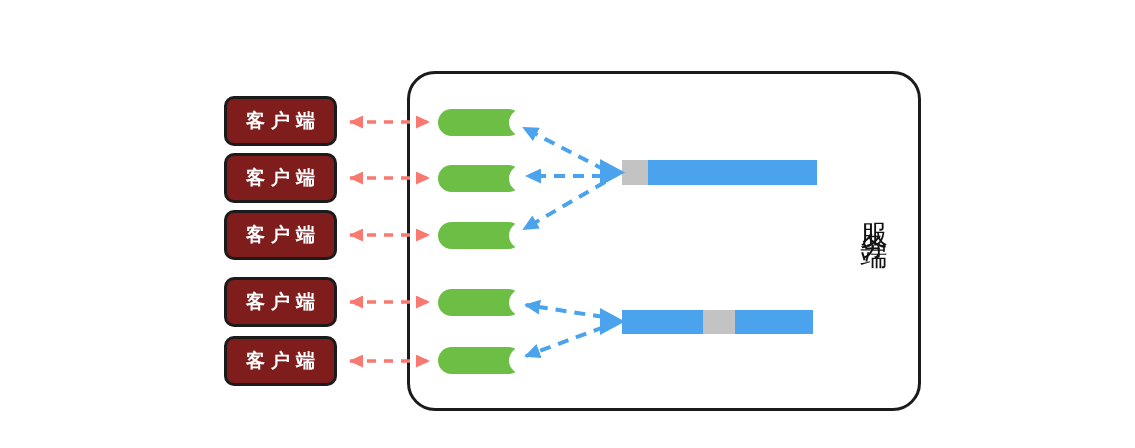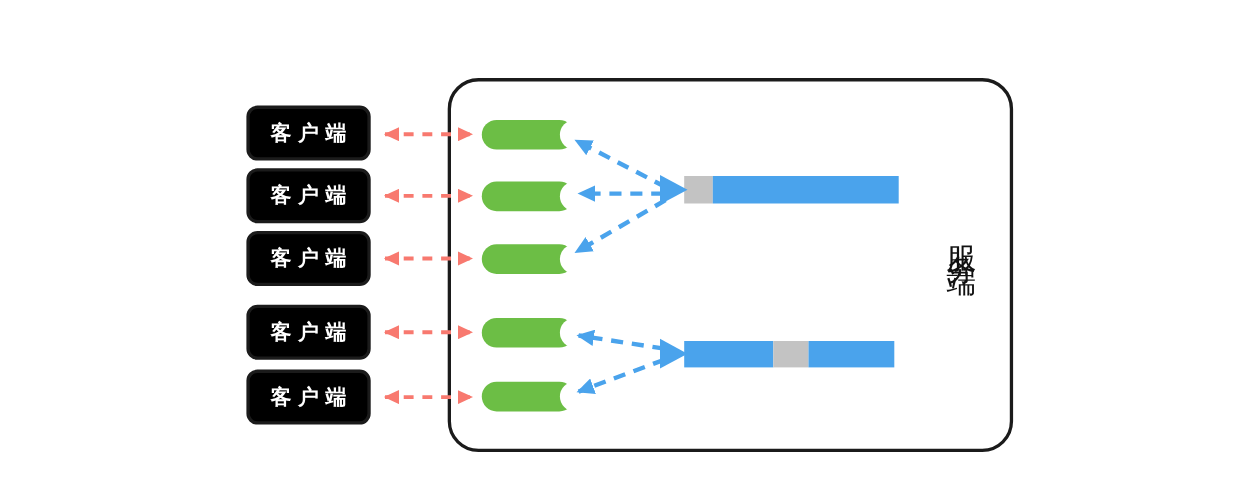--- a/index.html
+++ b/index.html
@@ -13,21 +13,21 @@
     border:3px solid #1b1b1b;border-radius:28px;background:#ffffff;box-sizing:border-box;
   }
   .server-label{
     position:absolute;left:856px;top:202px;
     writing-mode:vertical-rl;text-orientation:upright;
     font-size:27px;letter-spacing:9px;color:#111;font-weight:500;
   }
   
   .client{
     position:absolute;left:224px;width:113px;height:50px;box-sizing:border-box;
-    background:#000000;border:3px solid #1b1b1b;border-radius:10px;
+    background:#7f1d1d;border:3px solid #1b1b1b;border-radius:10px;
     display:flex;align-items:center;justify-content:center;
   }
   .client-label{
     color:#ffffff;font-size:19px;font-weight:700;letter-spacing:6px;
     text-indent:6px; 
   }
   
   .capsule{
     position:absolute;left:438px;width:84px;height:27px;
     background:#6CBE45;border-radius:14px;

